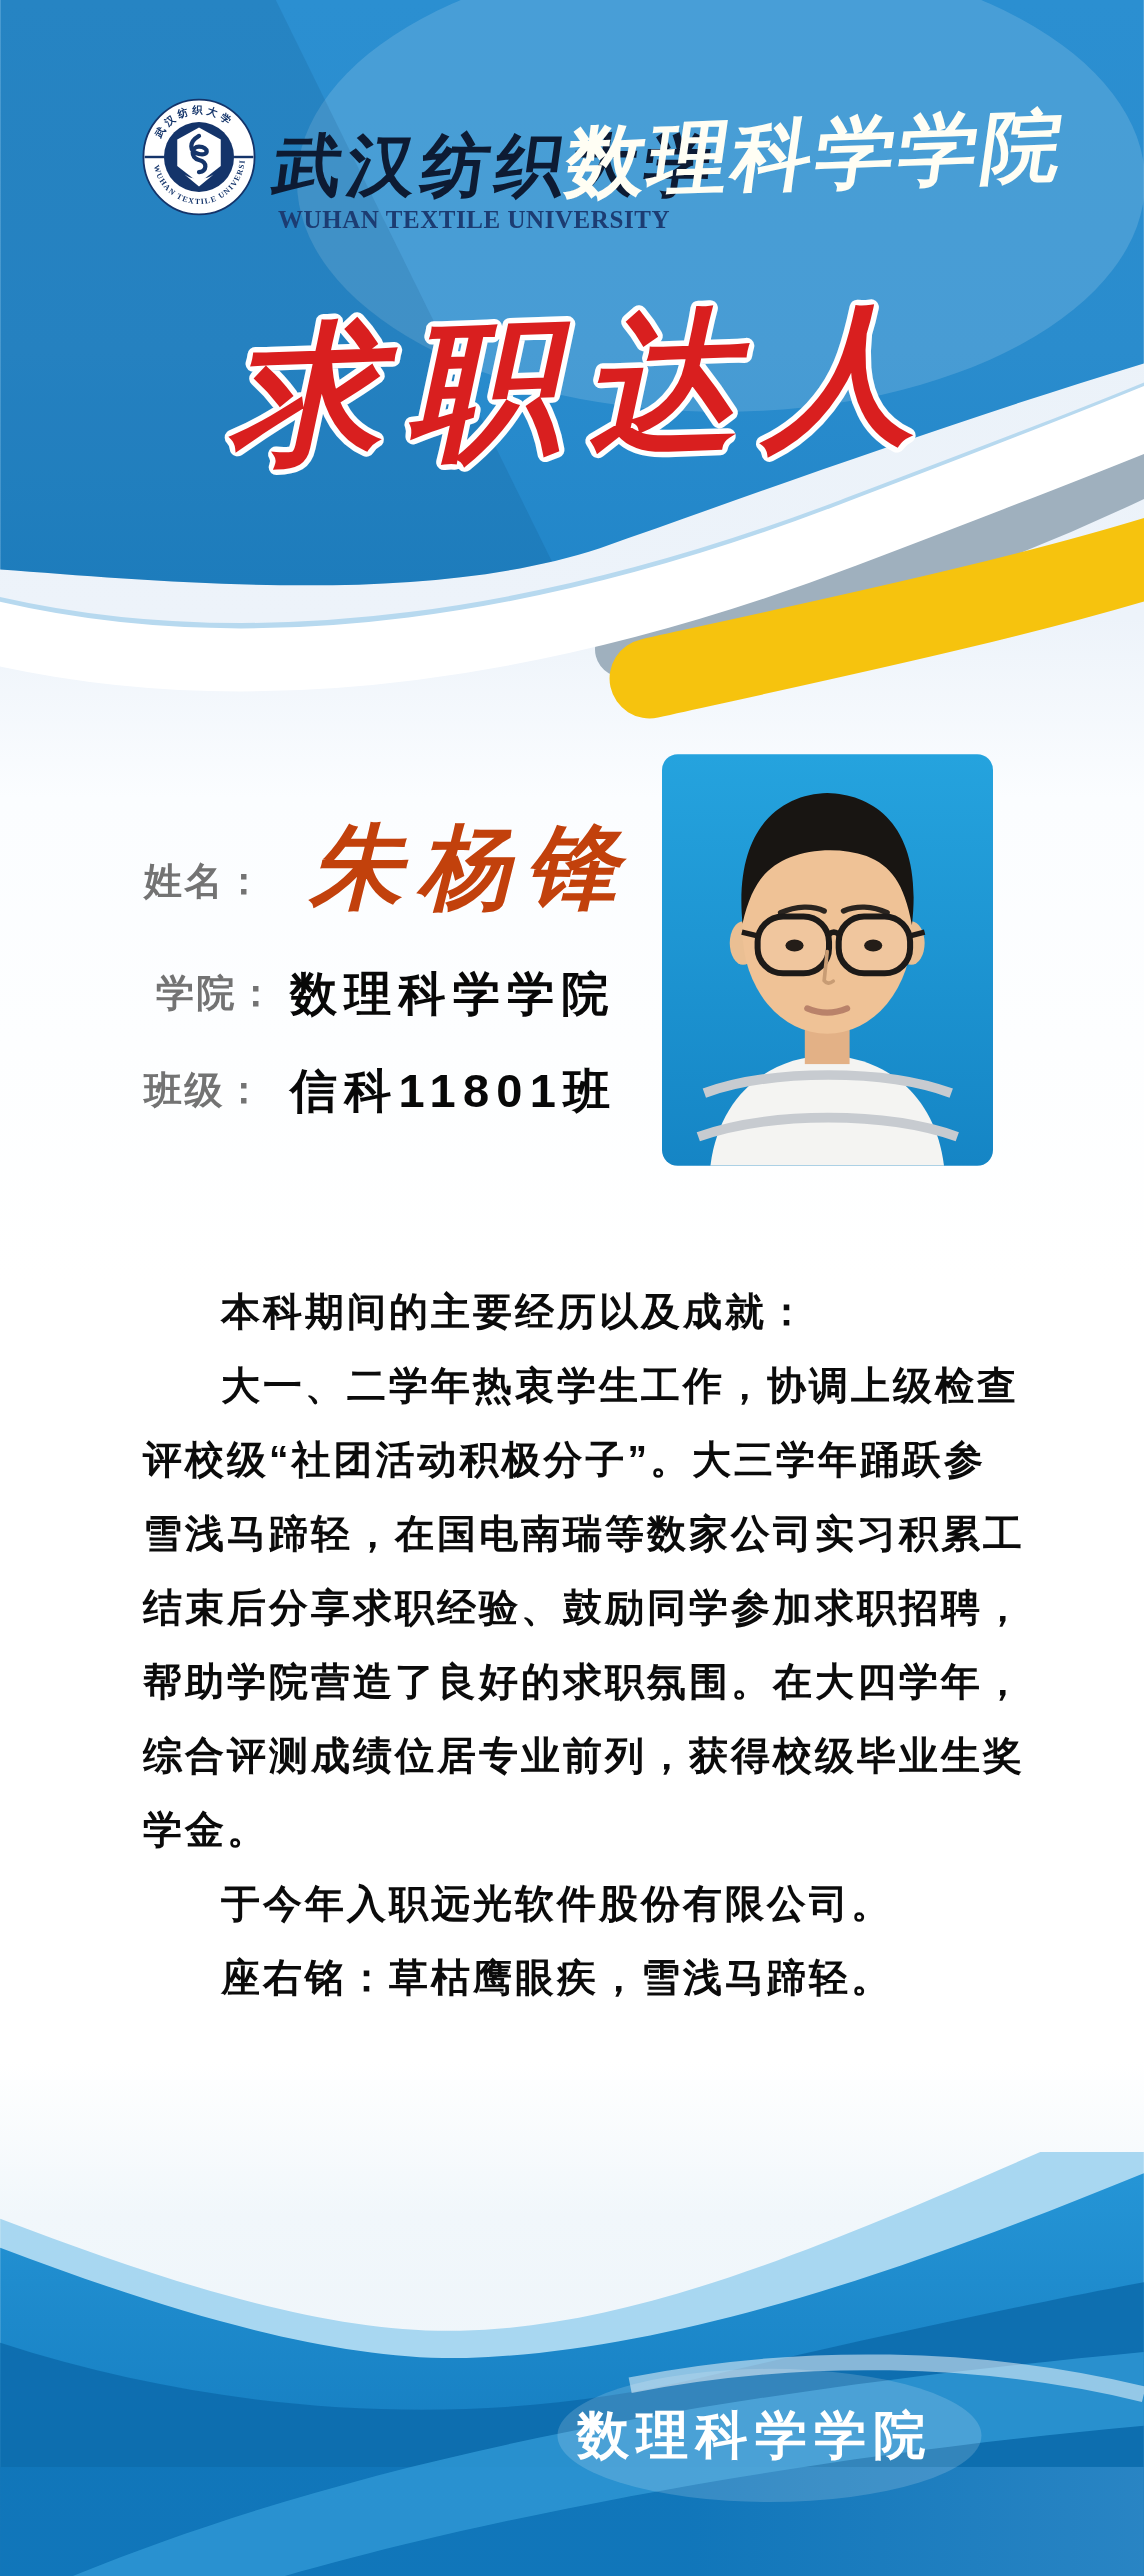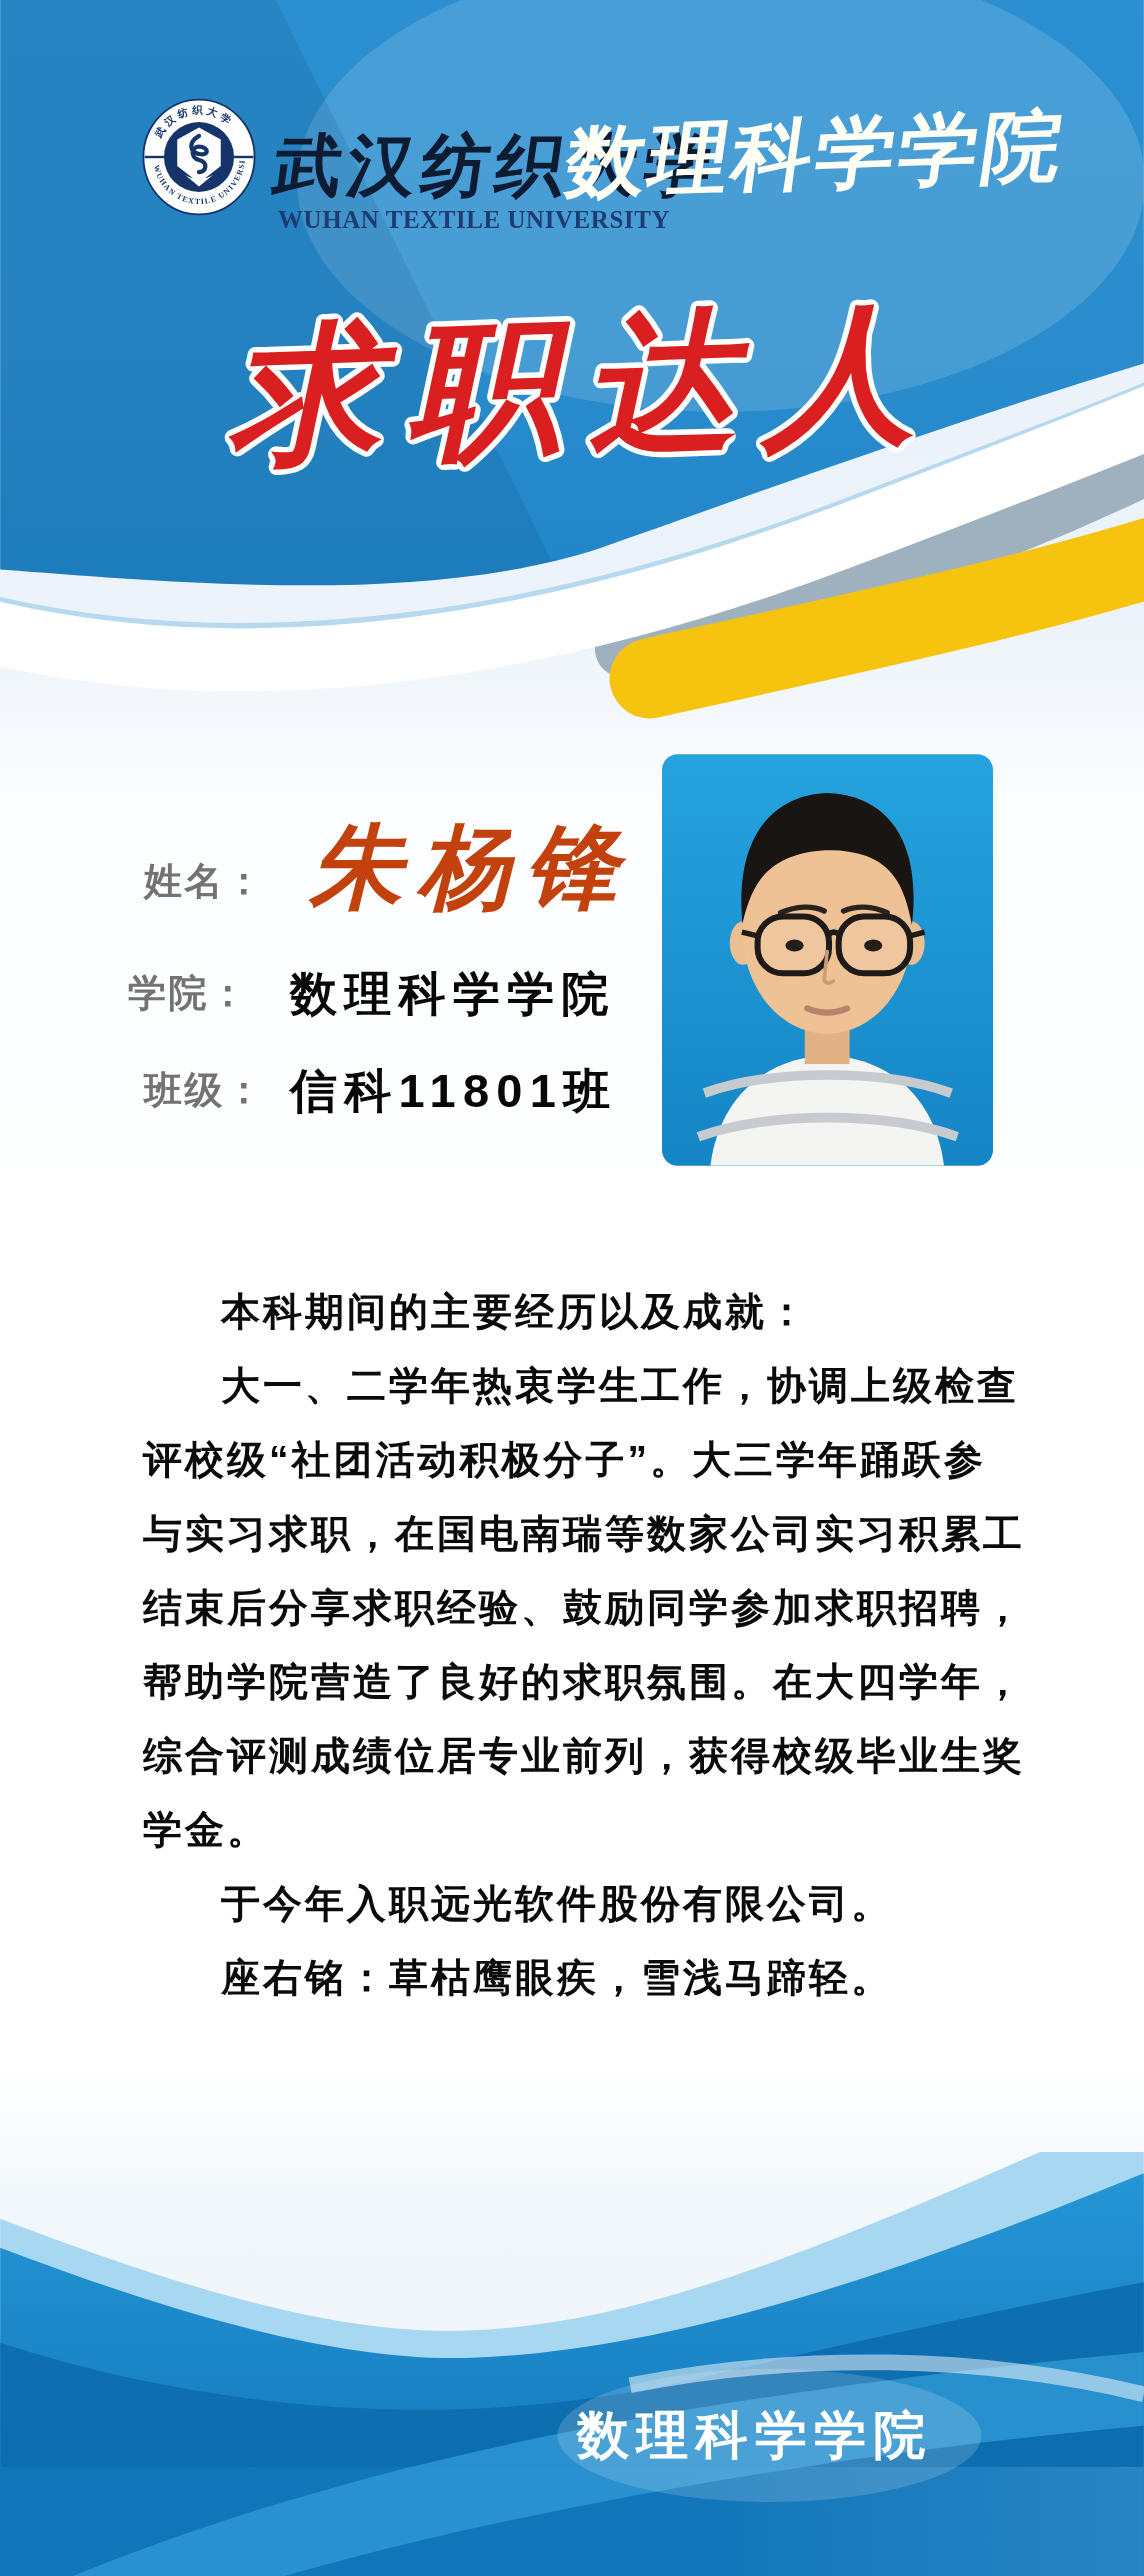--- a/index.html
+++ b/index.html
@@ -83,21 +83,21 @@
   <div class="abs uni-en">WUHAN TEXTILE UNIVERSITY</div>
   <div class="abs college-cn">数理科学学院</div>
 
   <svg class="abs" style="left:0;top:255px" width="1144" height="255" viewBox="0 0 1888 420">
     <text id="ttl" x="967" y="300" text-anchor="middle" font-size="250" font-weight="900" font-family="DejaVu Serif, serif" font-style="italic" letter-spacing="44" fill="#d91f1f" stroke="#ffffff" stroke-width="18" stroke-linejoin="round" paint-order="stroke" transform="rotate(-2 967 290)">求职达人</text>
   </svg>
 
   <div class="abs field-label" style="left:144px;top:856px">姓名：</div>
   <div class="abs name-value" style="left:310px;top:810px">朱杨锋</div>
 
-  <div class="abs field-label" style="left:128px;top:968px">学院：</div>
+  <div class="abs field-label" style="left:156px;top:968px">学院：</div>
   <div class="abs field-value" style="left:290px;top:963px">数理科学学院</div>
 
   <div class="abs field-label" style="left:144px;top:1065px">班级：</div>
   <div class="abs field-value" style="left:290px;top:1060px">信科11801班</div>
 
   <svg class="abs" style="left:662px;top:754px" width="331" height="412" viewBox="0 0 547 680">
     <defs>
       <linearGradient id="pbg" x1="0" y1="0" x2="0" y2="1">
         <stop offset="0" stop-color="#25a3de"></stop>
           <stop offset="1" stop-color="#1585c5"></stop>
@@ -127,21 +127,21 @@
       <ellipse cx="349" cy="316" rx="15" ry="10" fill="#241d18"></ellipse>
       <path d="M273,326 L268,374 Q274,382 283,375" stroke="#c89c74" stroke-width="6" fill="none" stroke-linecap="round"></path>
       <path d="M240,420 Q273,434 306,420" stroke="#b9826a" stroke-width="10" fill="none" stroke-linecap="round"></path>
     </g>
   </svg>
 
   <div class="abs resume">
     <div class="rline indent">本科期间的主要经历以及成就：</div>
     <div class="rline indent">大一、二学年热衷学生工作，协调上级检查</div>
     <div class="rline">评校级“社团活动积极分子”。大三学年踊跃参</div>
-    <div class="rline">与实习求职，在国电南瑞等数家公司实习积累工</div>
+    <div class="rline">雪浅马蹄轻，在国电南瑞等数家公司实习积累工</div>
     <div class="rline">结束后分享求职经验、鼓励同学参加求职招聘，</div>
     <div class="rline">帮助学院营造了良好的求职氛围。在大四学年，</div>
     <div class="rline">综合评测成绩位居专业前列，获得校级毕业生奖</div>
     <div class="rline">学金。</div>
     <div class="rline indent">于今年入职远光软件股份有限公司。</div>
     <div class="rline indent">
       <span class="motto-label">座右铭：</span><span>草枯鹰眼疾，雪浅马蹄轻。</span>
     </div>
   </div>
 

